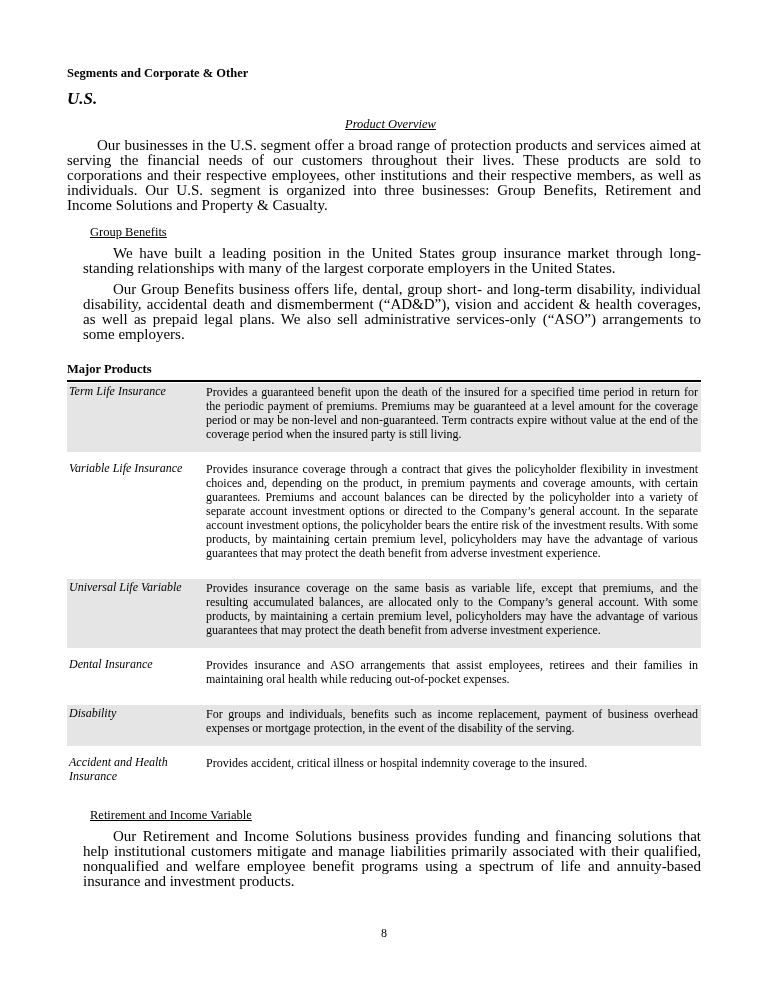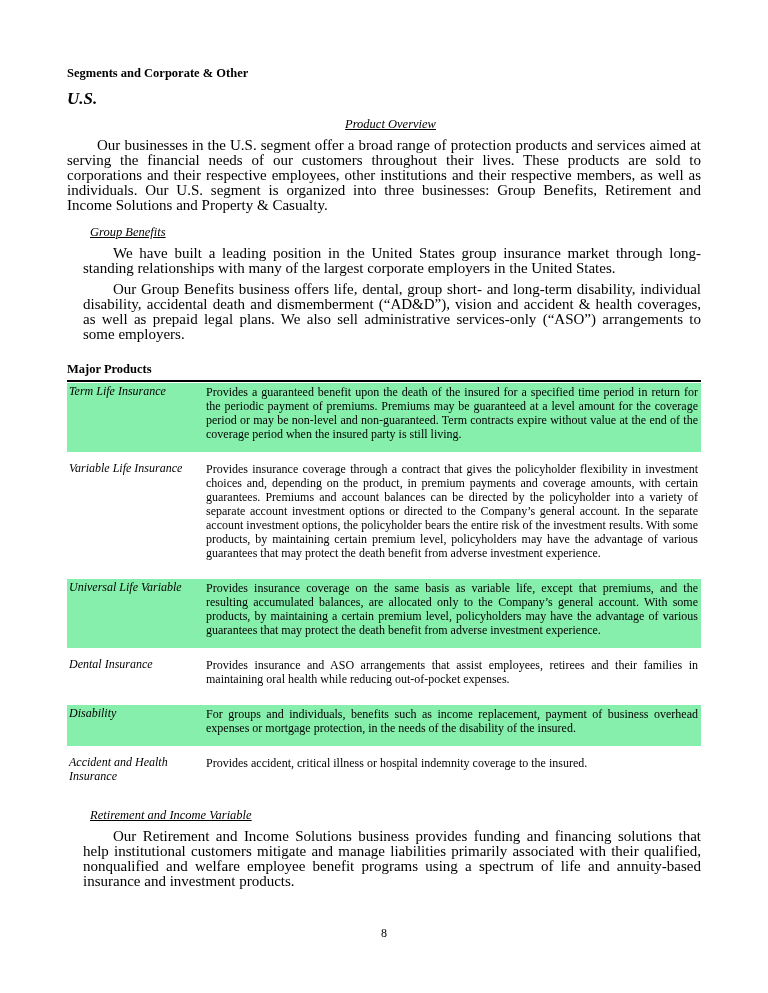--- a/index.html
+++ b/index.html
@@ -12,33 +12,33 @@
     overflow: hidden;
   }
   .content {
     position: absolute;
     left: 67px; top: 66px;
     width: 634px;
   }
   .h-main  { font-weight: bold; font-size: 12.5px; line-height: 15px; }
   .h-region{ font-weight: bold; font-style: italic; font-size: 17px; line-height: 15px; margin-top: 10px; }
   .h-sub1  { font-weight: normal; font-style: italic; text-decoration: underline; font-size: 12.5px; line-height: 15px; margin-top: 11px; margin-left: 13px; text-align: center; }
-  .h-sub2  { font-style: italic; text-decoration: underline; font-size: 12.5px; line-height: 15px; margin-top: 12px; margin-left: 23px; }
+  .h-sub2  { text-decoration: underline; font-size: 12.5px; line-height: 15px; margin-top: 12px; margin-left: 23px; }
   p.body-para {
     margin: 6px 0 0 0;
     font-size: 15px; line-height: 15px;
     text-align: justify;
     text-indent: 30px;
   }
   p.body-para.indent { margin-left: 16px; }
   .h-table { font-weight: bold; font-size: 12.5px; line-height: 15px; margin-top: 20px; margin-bottom: 3px; }
   .products-table { border-top: 2px solid #000000; padding-top: 1px; }
   .product-row { display: flex; padding: 2px 3px 11px 2px; }
   .product-row + .product-row { margin-top: 8px; justify-content: flex-end; }
-  .product-row.hl { background: #86efac; }
+  .product-row.hl { background: #e5e5e5; }
   .cell-name {
     width: 131px; flex: none;
     font-style: italic;
     font-size: 12px; line-height: 13.5px;
     padding-right: 6px;
   }
   .cell-desc {
     flex: 1;
     font-size: 12px; line-height: 14px;
     text-align: justify;
@@ -81,21 +81,21 @@
     <div class="product-row hl">
       <div class="cell-name">Universal Life Variable</div>
       <div class="cell-desc">Provides insurance coverage on the same basis as variable life, except that premiums, and the resulting accumulated balances, are allocated only to the Company’s general account. With some products, by maintaining a certain premium level, policyholders may have the advantage of various guarantees that may protect the death benefit from adverse investment experience.</div>
     </div>
     <div class="product-row">
       <div class="cell-name">Dental Insurance</div>
       <div class="cell-desc">Provides insurance and ASO arrangements that assist employees, retirees and their families in maintaining oral health while reducing out-of-pocket expenses.</div>
     </div>
     <div class="product-row hl">
       <div class="cell-name">Disability</div>
-      <div class="cell-desc">For groups and individuals, benefits such as income replacement, payment of business overhead expenses or mortgage protection, in the needs of the disability of the insured.</div>
+      <div class="cell-desc">For groups and individuals, benefits such as income replacement, payment of business overhead expenses or mortgage protection, in the event of the disability of the serving.</div>
     </div>
     <div class="product-row">
       <div class="cell-name">Accident and Health Insurance</div>
       <div class="cell-desc">Provides accident, critical illness or hospital indemnity coverage to the insured.</div>
     </div>
   </div>
 
   <div class="retirement-block">
     <div class="h-sub2" style="margin-top:0">Retirement and Income Variable</div>
     <p class="body-para indent">Our Retirement and Income Solutions business provides funding and financing solutions that help institutional customers mitigate and manage liabilities primarily associated with their qualified, nonqualified and welfare employee benefit programs using a spectrum of life and annuity-based insurance and investment products.</p>

